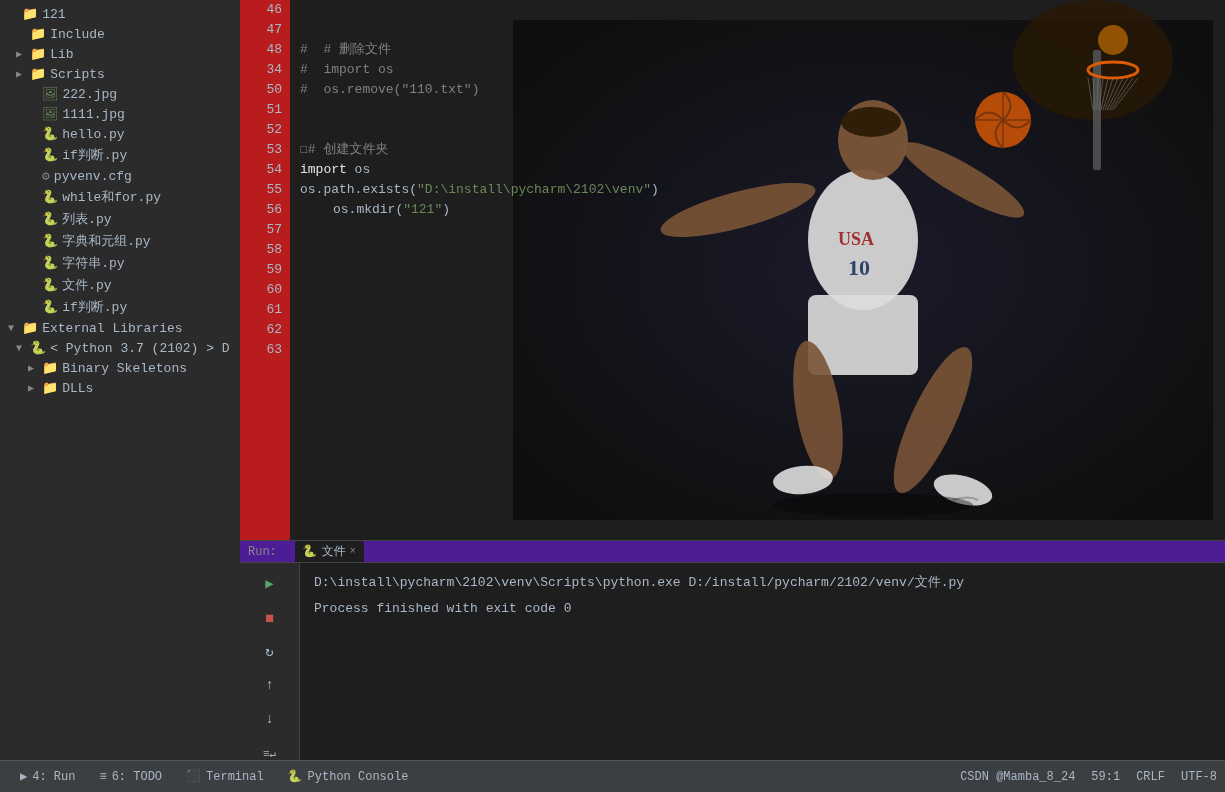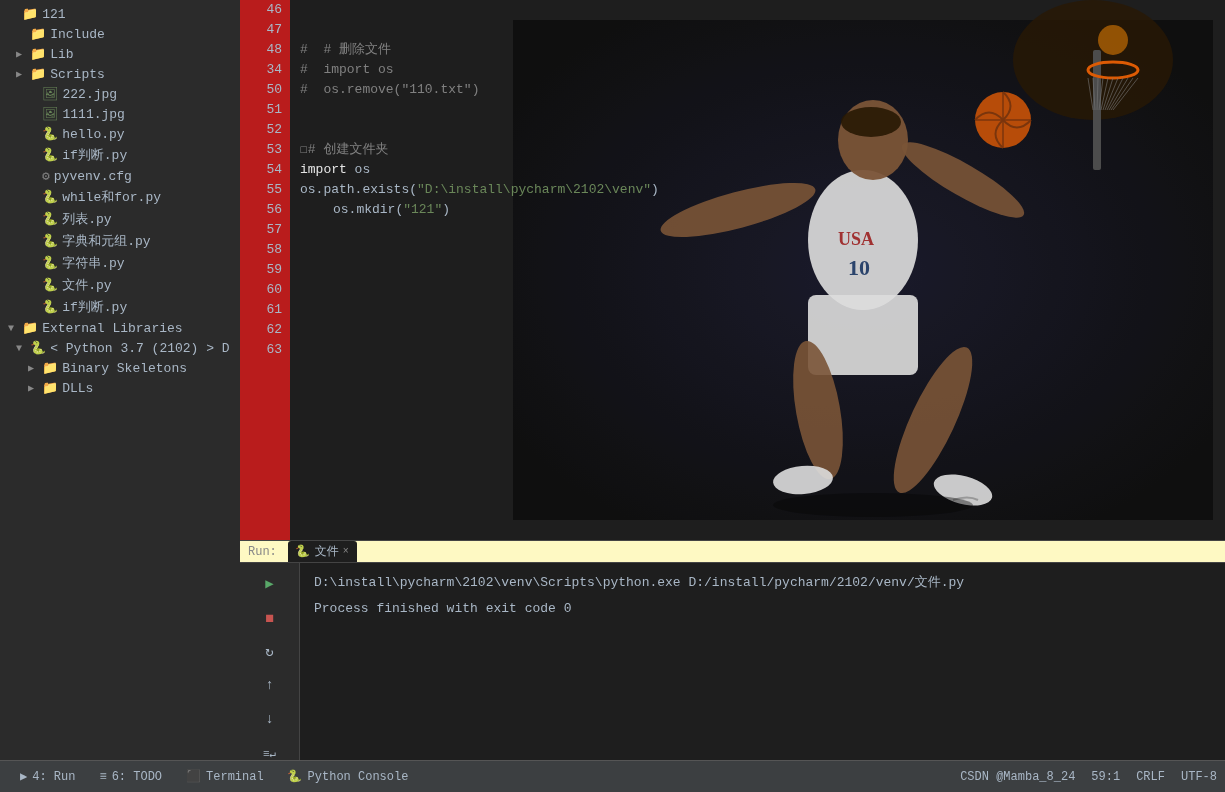--- a/index.html
+++ b/index.html
@@ -124,24 +124,24 @@
       height: 220px;
       background: #1e1e1e;
       border-top: 1px solid #444;
       display: flex;
       flex-direction: column;
     }
 
     .run-tabs {
       display: flex;
       align-items: center;
-      background: #fef9c3;
+      background: #4c1d95;
       height: 30px;
       padding: 0 8px;
-      gap: 5px;
+      gap: 12px;
       border-bottom: 1px solid #444;
     }
 
     .run-label {
       color: #888;
       font-size: 12px;
       margin-right: 6px;
     }
 
     .run-tab {

